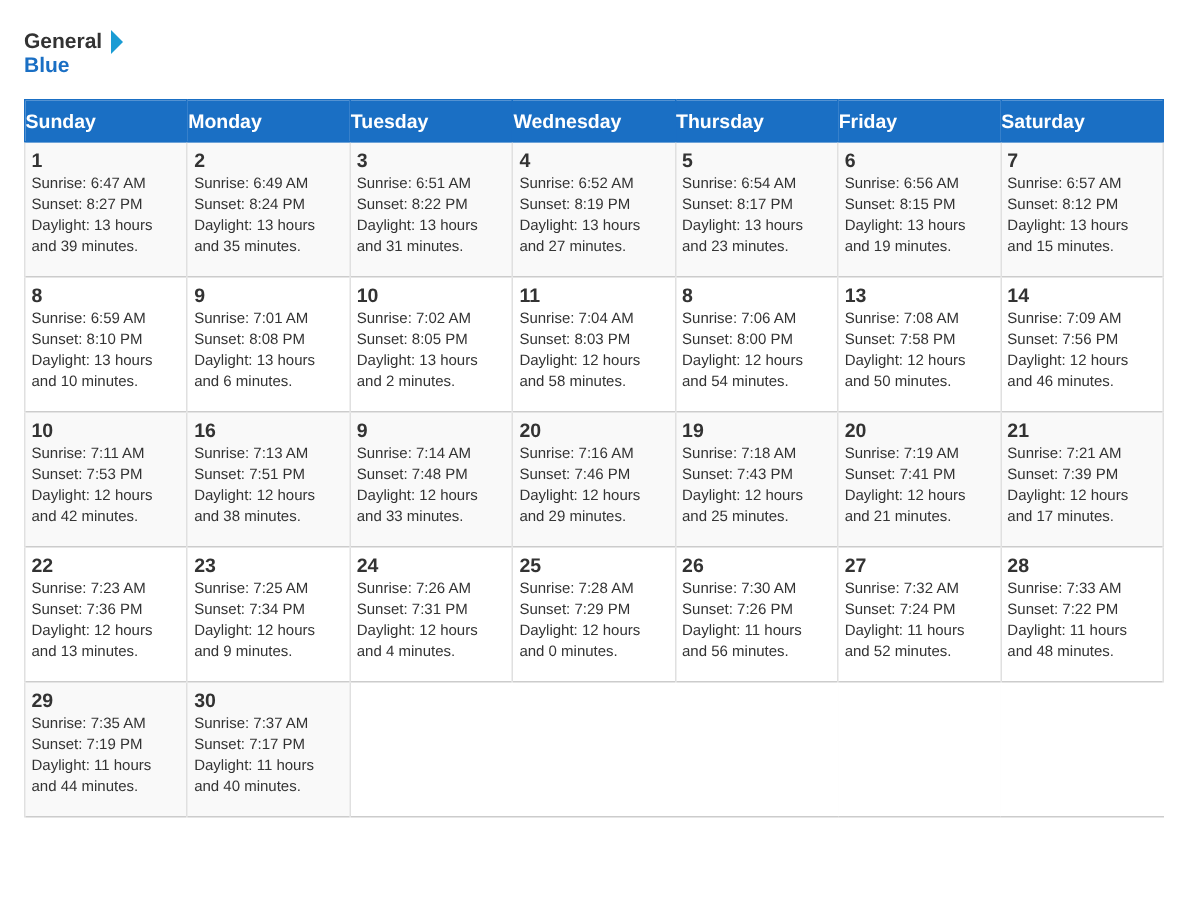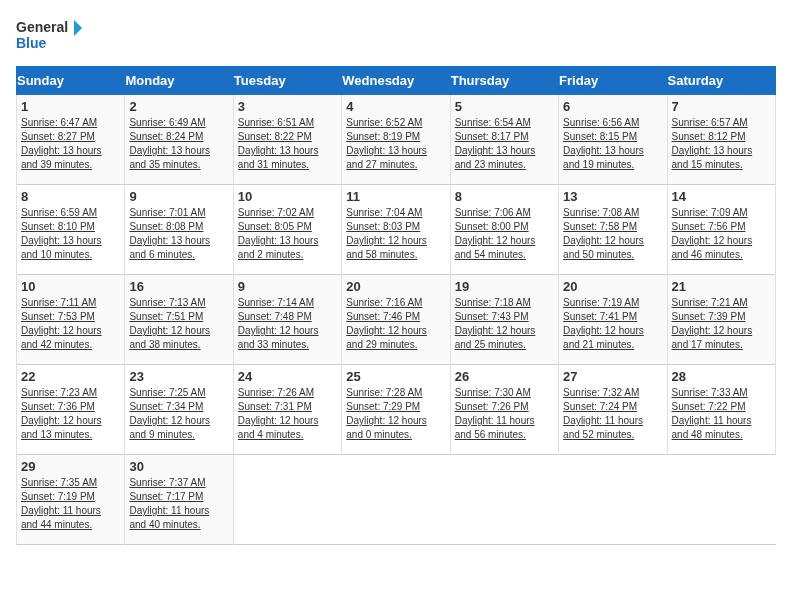--- a/index.html
+++ b/index.html
@@ -66,21 +66,20 @@
     .day-num {
       font-size: 13px;
       font-weight: bold;
       display: block;
       margin-bottom: 2px;
     }
     .cell-text {
       font-size: 10px;
       line-height: 1.4;
       color: #333;
-      text-decoration: underline;
     }
     .empty { background: #fff !important; border: none !important; }
   </style>
 </head>
 <body>
 
 <div class="header">
   <div class="logo">
   <svg width="70" height="42" viewBox="0 0 70 42">
     <text x="0" y="16" font-family="Arial" font-size="14" font-weight="bold" fill="#333">General</text>

